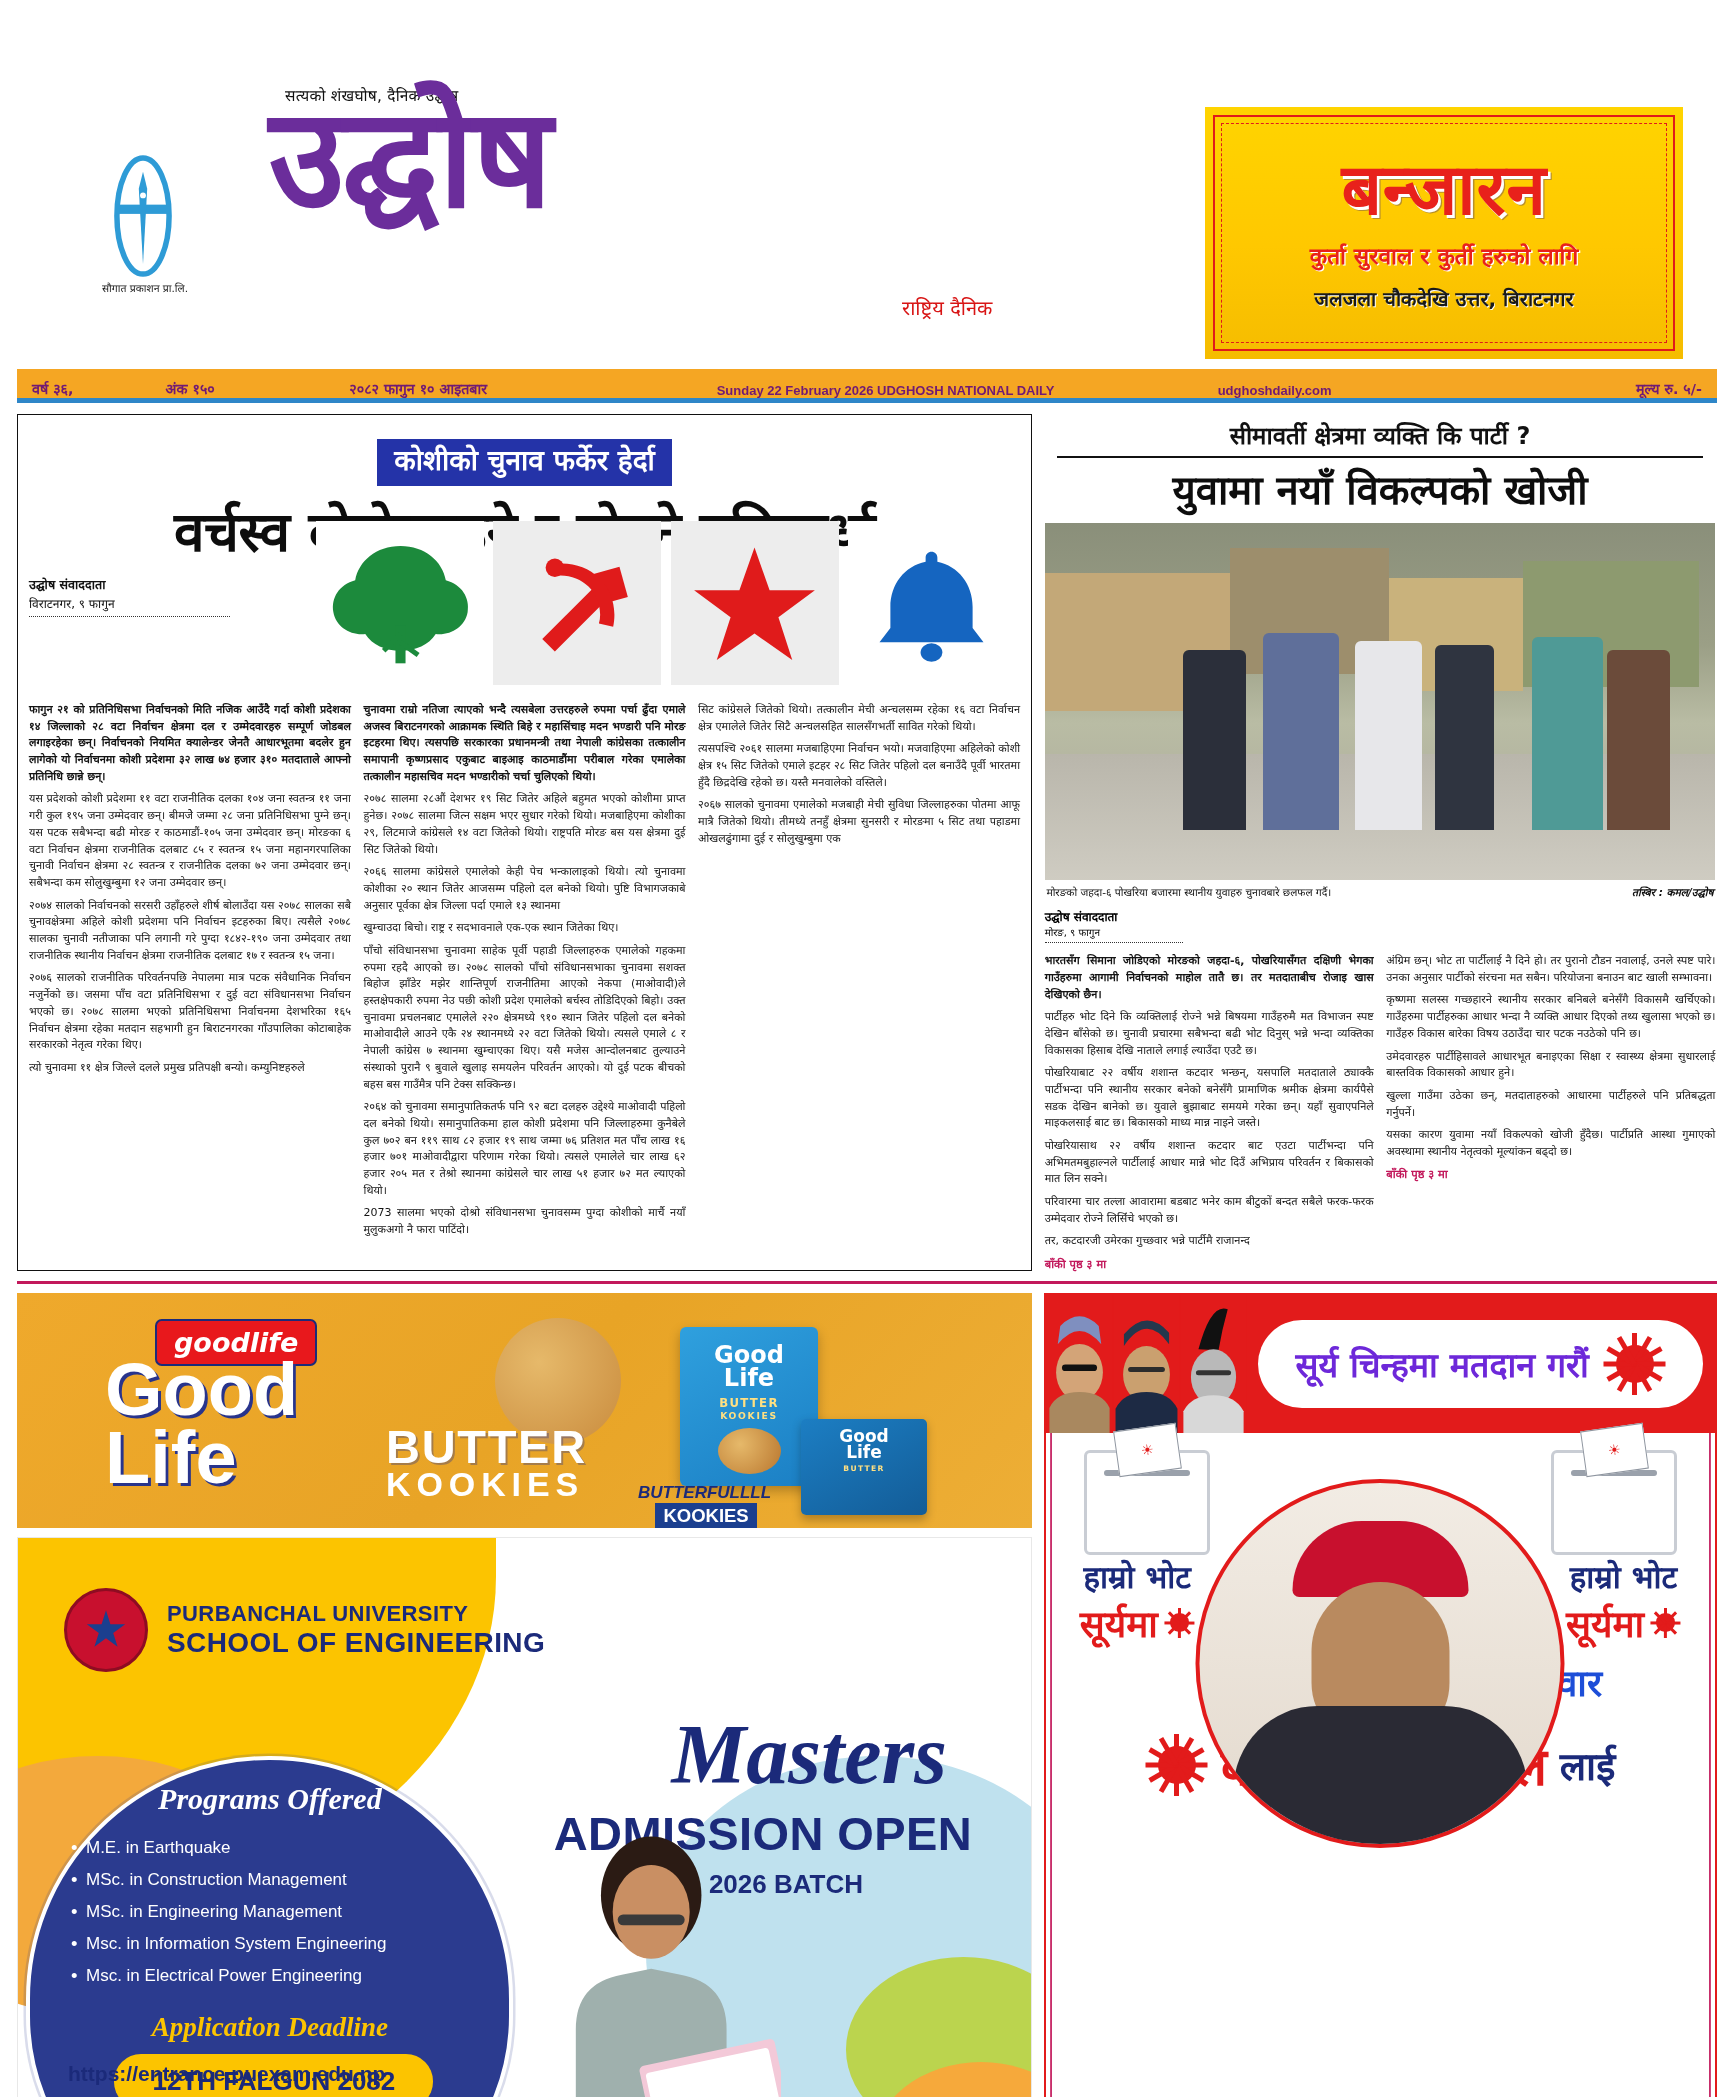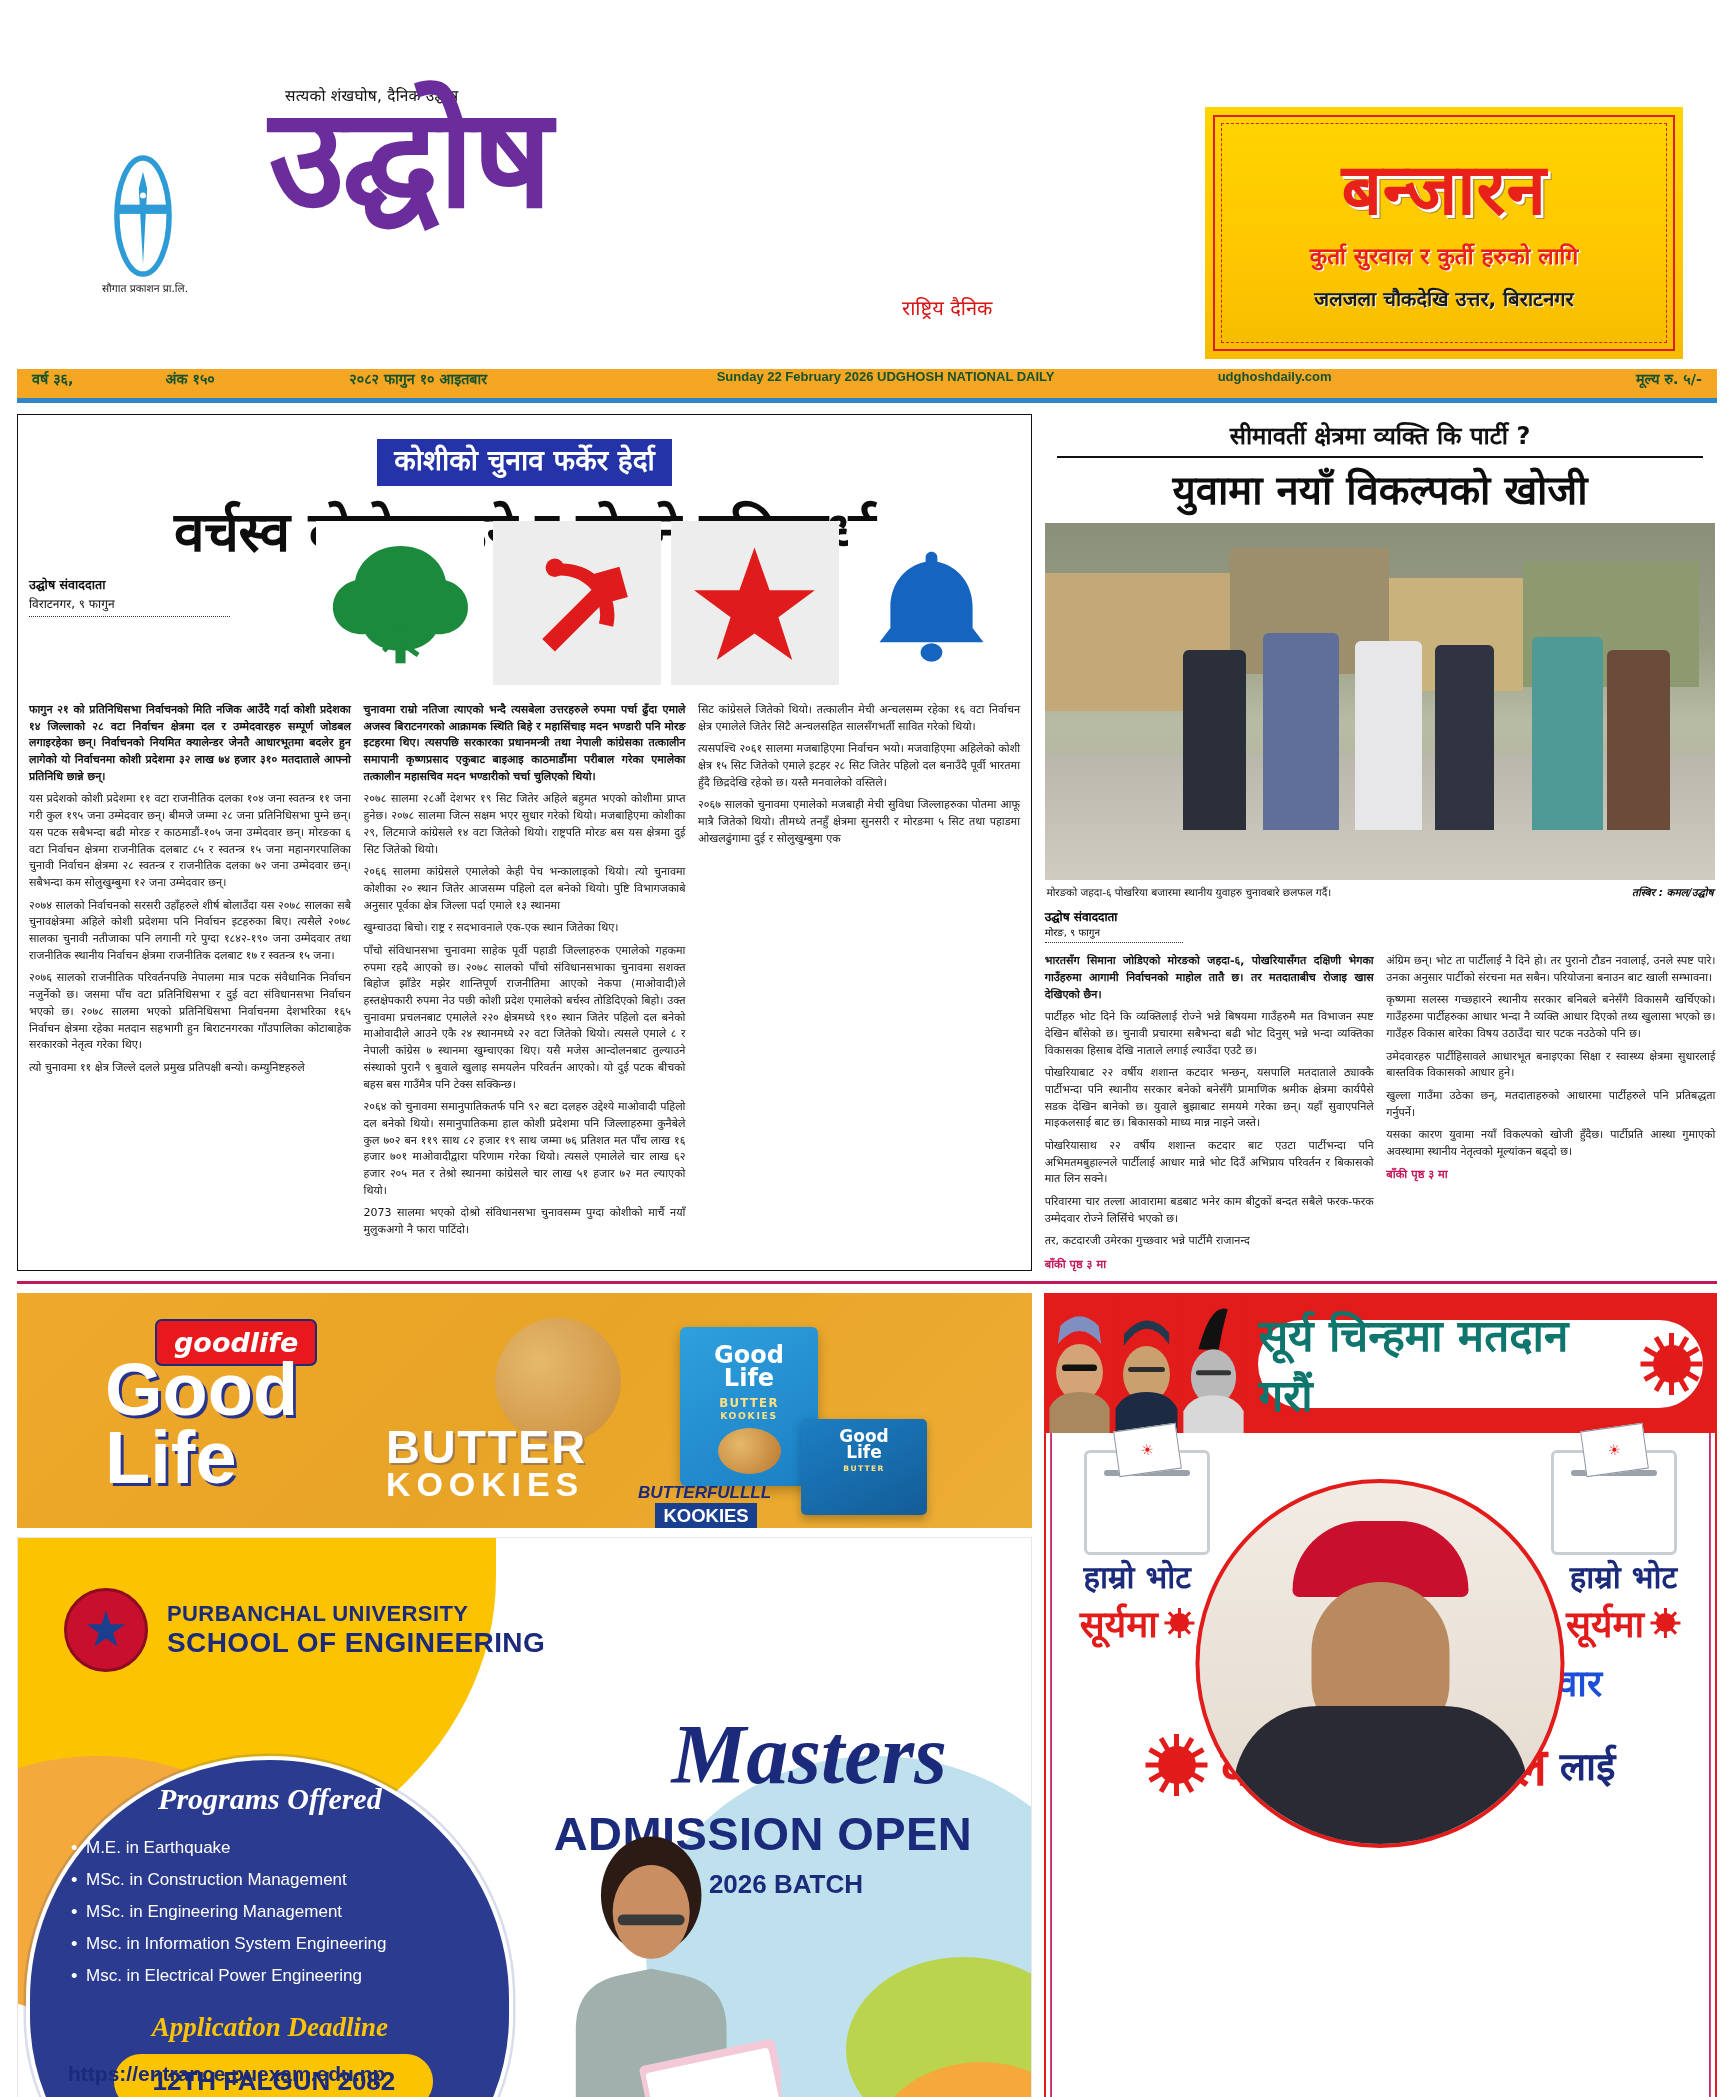--- a/index.html
+++ b/index.html
@@ -53,22 +53,22 @@
     font-size: 71px; font-weight: 800; color: #E8211B;
     text-shadow: 2.5px 2.5px 0 #ffffff, 3.8px 3.8px 0 #b8902a;
     line-height: 1; margin-bottom: 14.3px; letter-spacing: 0.8px;
   }
   .banjaran-l2 { font-size: 22.7px; color: #E8211B; font-weight: 700;
      text-shadow: 1.3px 1.3px 0 #fff; margin-bottom: 14.3px;}
   .banjaran-l3 { font-size: 20px; color: #1a1a1a; font-weight: 700; text-shadow: 0.8px 0.8px 0 #fff; }
 
   
   .infobar {
-    height: 28.5px; background: #F5A623; color: #14532d;
-    display: flex; align-items: flex-start; font-size: 14.3px; font-weight: 700;
+    height: 28.5px; background: #F5A623; color: #701a75;
+    display: flex; align-items: flex-end; font-size: 14.3px; font-weight: 700;
     padding: 0 15px; position: relative;
   }
   .infobar .cell { white-space: nowrap; }
   .infobar .c1 { width: 8%; }
   .infobar .c2 { width: 11%; }
   .infobar .c3 { width: 22%; }
   .infobar .c4 { width: 30%; font-family: "Liberation Sans", sans-serif; font-size: 13px; }
   .infobar .c5 { width: 18%; font-family: "Liberation Sans", sans-serif; font-size: 13px; }
   .infobar .c6 { width: 11%; text-align: right; }
   .infobar-rule { height: 5.9px; background: #2E86C8; }
@@ -291,21 +291,21 @@
     position: relative; overflow: hidden;
     box-shadow: inset 0 0 0 4.2px #fff, inset 0 0 0 5.9px #C2185B;
   }
   .po-top { height: 138px; background:#E21B1B; position: relative; display:flex; align-items:center; }
   .po-leaders { display:flex; height: 100%; }
   .po-leader { width: 67px; height: 100%; position: relative; }
   .po-pill {
     margin-left: 11.7px; flex:1; height: 88px; background:#fff; border-radius: 46px;
     display:flex; align-items:center; justify-content:center; gap: 14.3px; margin-right: 11.7px;
   }
-  .po-pill-text { color:#0f766e; font-size: 44px; font-weight: 800; }
+  .po-pill-text { color:#6d28d9; font-size: 34px; font-weight: 800; }
   .sun {
     width: 63px; height: 63px; position: relative; flex: 0 0 63px;
   }
   .sun .core { position:absolute; left: 12.6px; top: 12.6px; width: 38px; height: 38px;
      background:#E21B1B; border-radius: 50%; }
   .sun .ray { position:absolute; left:50%; top:50%; width: 5px; height: 31px;
      background:#E21B1B; transform-origin: 50% 0; margin-left:-2.5px; }
 
   .po-body { position: relative; padding: 0; }
   .po-ballots { display:flex; justify-content: space-between; padding: 17px 38px 0; }

